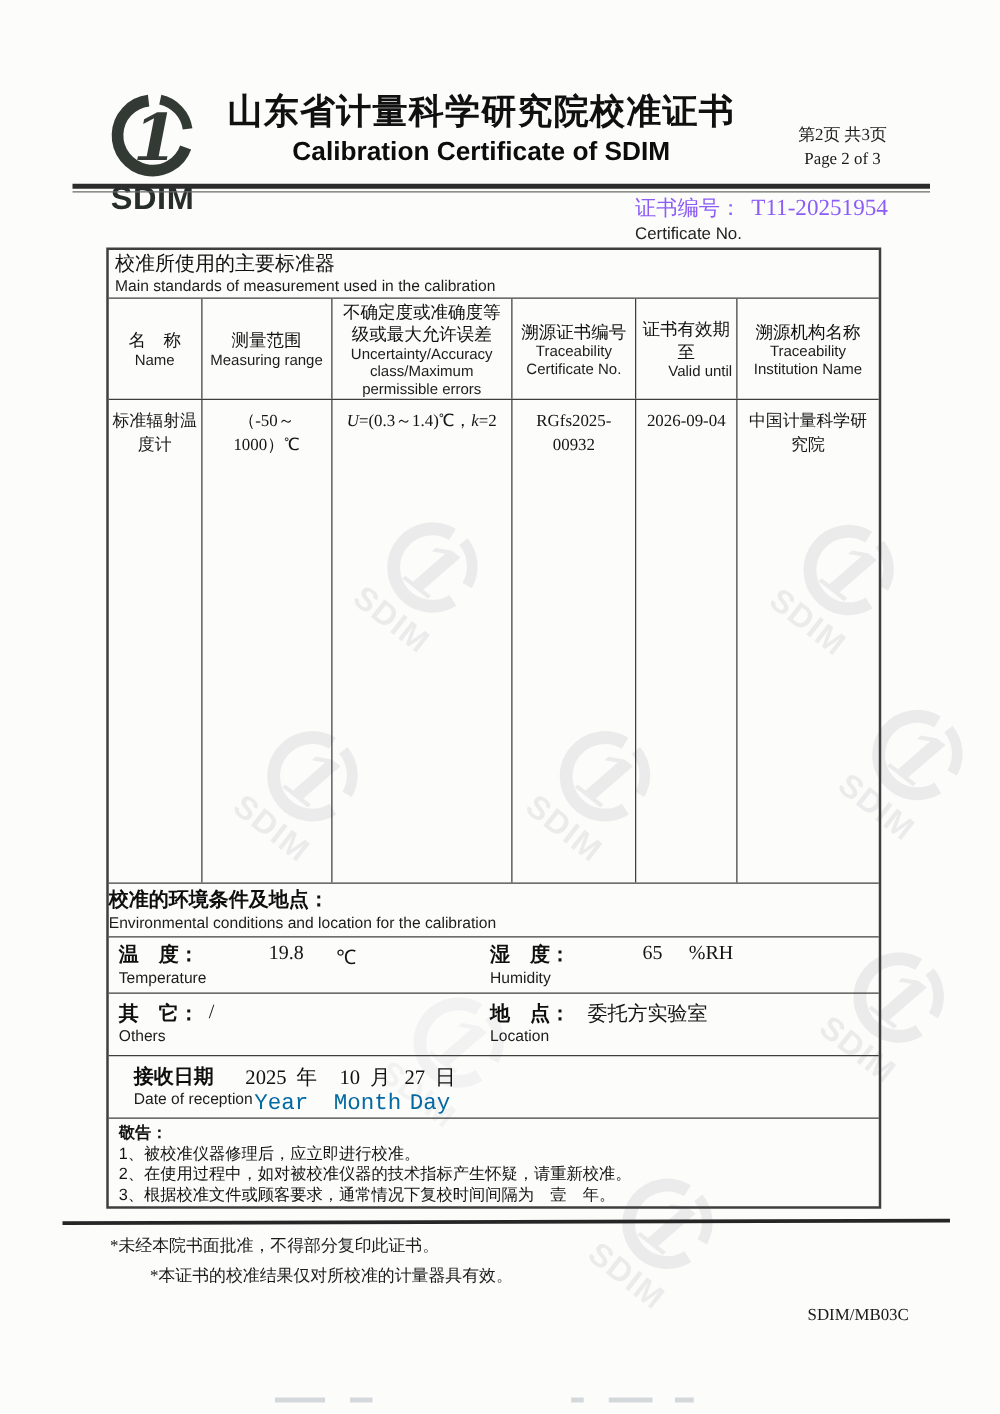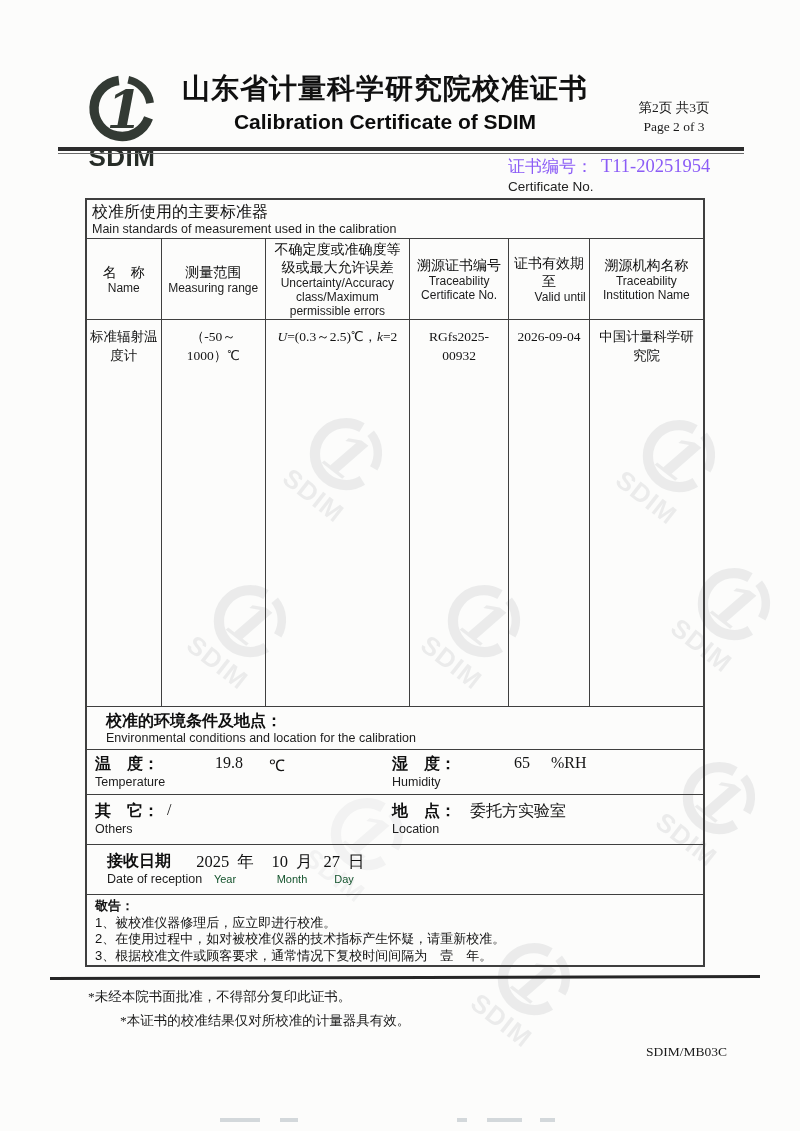--- a/index.html
+++ b/index.html
@@ -56,41 +56,41 @@
   .body-row { display:flex; height:387px; }
   .bcell {
     border-right:1px solid #3f3f3f; padding:7px 3px; text-align:center;
     font-size:13.5px; line-height:19px; color:#141414;
   }
   .bcell:last-child { border-right:none; }
   .c1 { width:75px; }  .c2 { width:105px; } .c3 { width:145px; }
   .c4 { width:100px; } .c5 { width:81px;align-items:flex-end; }  .c6 { width:114px; }
   .it { font-style:italic; }
   
-  .env-title { height:43px; padding:3px 5px 0 19px; }
+  .env-title { height:43px; padding:3px 5px 0 0; }
   .env-title .zh { font-family:"Liberation Sans", sans-serif; font-weight:bold; font-size:16px; line-height:21px; color:#0f0f0f; }
   .env-title .en { font-family:"Liberation Sans", sans-serif; font-size:12.5px; line-height:15px; color:#1c1c1c; }
   .cond-row { height:45px; position:relative; }
   .cond-row .grp { position:absolute; top:4px; }
   .cond-row .zh-lab { font-family:"Liberation Sans", sans-serif; font-weight:bold; font-size:16px; color:#0f0f0f; }
   .cond-row .en-lab { font-family:"Liberation Sans", sans-serif; font-size:12.5px; color:#1c1c1c; margin-top:0px; }
   .cond-row .val { position:absolute; top:4px; font-size:16px; color:#141414; }
   .others-row { height:50px; position:relative; }
   .others-row .grp { position:absolute; top:6px; }
   .others-row .zh-lab { font-family:"Liberation Sans", sans-serif; font-weight:bold; font-size:16px; color:#0f0f0f; }
   .others-row .en-lab { font-family:"Liberation Sans", sans-serif; font-size:12.5px; color:#1c1c1c; }
   .others-row .val { position:absolute; top:6px; font-size:16px; color:#141414; }
   .date-row { height:50px; position:relative; }
   .date-row .rec { position:absolute; left:20px; top:6px; }
   .date-row .rec .zh-lab { font-family:"Liberation Sans", sans-serif; font-weight:bold; font-size:16px; color:#0f0f0f; }
   .date-row .rec .en-lab { font-family:"Liberation Sans", sans-serif; font-size:12.5px; color:#1c1c1c; }
   .dgroup { position:absolute; top:6px; text-align:center; }
   .dgroup .dtop { font-size:16.5px; color:#101010; }
   .dgroup .dtop .unit { font-family:"Liberation Sans", sans-serif; margin-left:8px; }
-  .dgroup .dbot { font-family:Liberation Sans, sans-serif; font-size:11px; color:#14532d; }
+  .dgroup .dbot { font-family:Liberation Mono, monospace; font-size:18px; color:#0369a1; }
   .notes-row { height:70px; padding:3px 8px; font-family:"Liberation Sans", sans-serif; font-size:13px; line-height:16.5px; color:#131313; }
   .notes-row .ntitle { font-weight:bold; }
   
   .footer-rule { position:absolute; left:50px; top:976px; width:710px; height:3px; background:#262626; transform:rotate(-0.15deg); }
   .footnote { position:absolute; left:88px; font-size:13.5px; color:#1a1a1a; }
   .form-code { position:absolute; left:646px; top:1044px; font-size:13.5px; color:#1a1a1a; }
   .scan-mark { position:absolute; height:4px; background:#d3d8db; }
 </style>
 </head>
 <body>
@@ -209,21 +209,21 @@
       </div>
       <div class="hcell c6">
         <div class="zh">溯源机构名称</div>
         <div class="en">Traceability Institution Name</div>
       </div>
     </div>
 
     <div class="body-row row-b">
       <div class="bcell c1">标准辐射温度计</div>
       <div class="bcell c2" style="padding-left:6px;padding-right:6px;text-align:center;">（-50～1000）℃</div>
-      <div class="bcell c3"><span class="it">U</span><span>=(0.3～2.5)℃，</span><span class="it">k</span><span>=2</span></div>
+      <div class="bcell c3"><span class="it">U</span><span>=(0.3～1.4)℃，</span><span class="it">k</span><span>=2</span></div>
       <div class="bcell c4">RGfs2025-00932</div>
       <div class="bcell c5">2026-09-04</div>
       <div class="bcell c6">中国计量科学研究院</div>
     </div>
 
     <div class="env-title row-b">
       <div class="zh">校准的环境条件及地点：</div>
       <div class="en">Environmental conditions and location for the calibration</div>
     </div>
 

